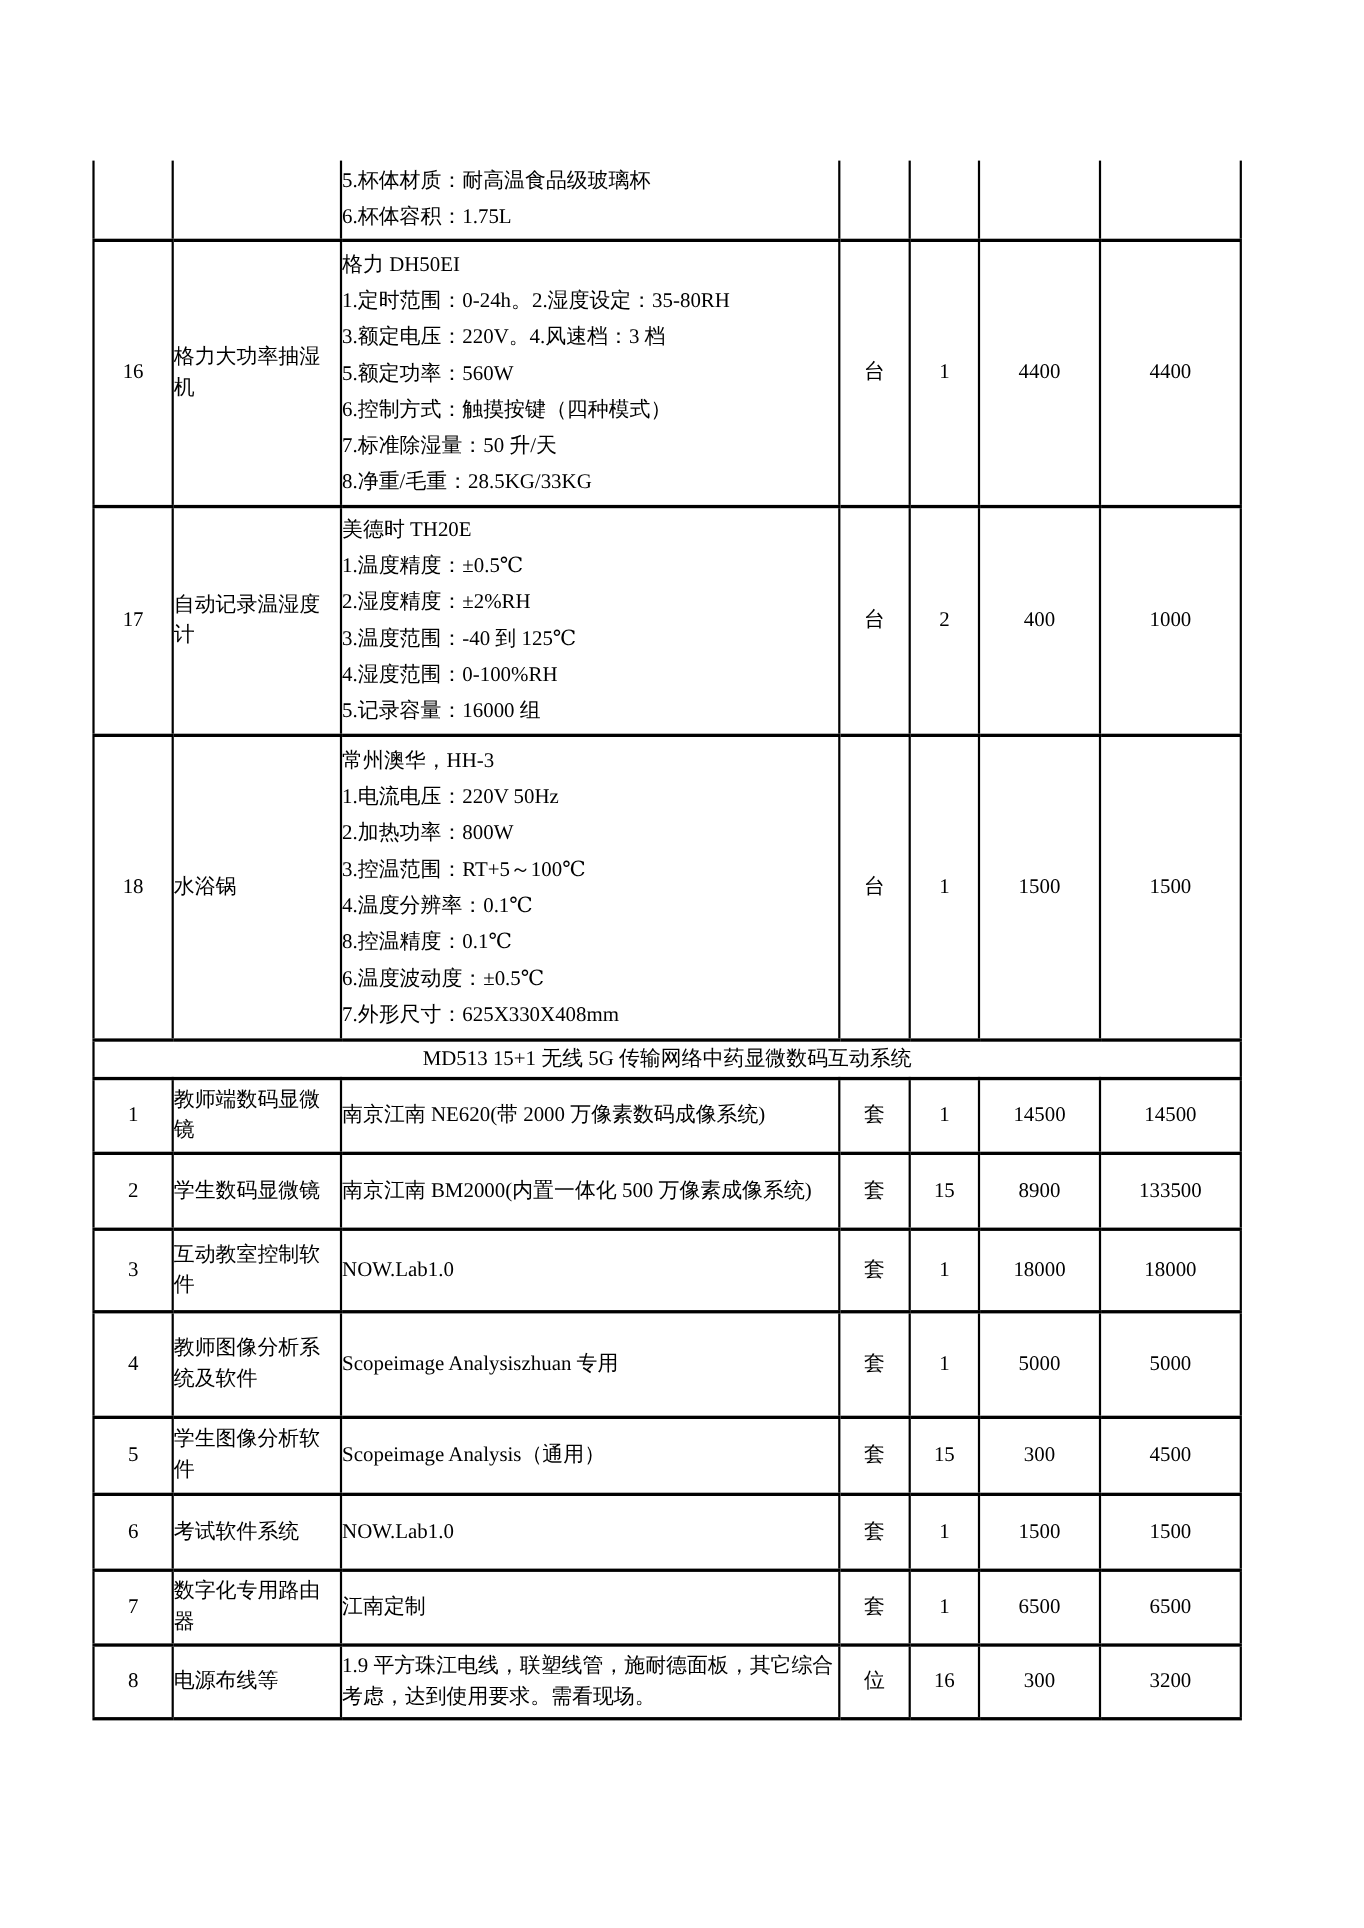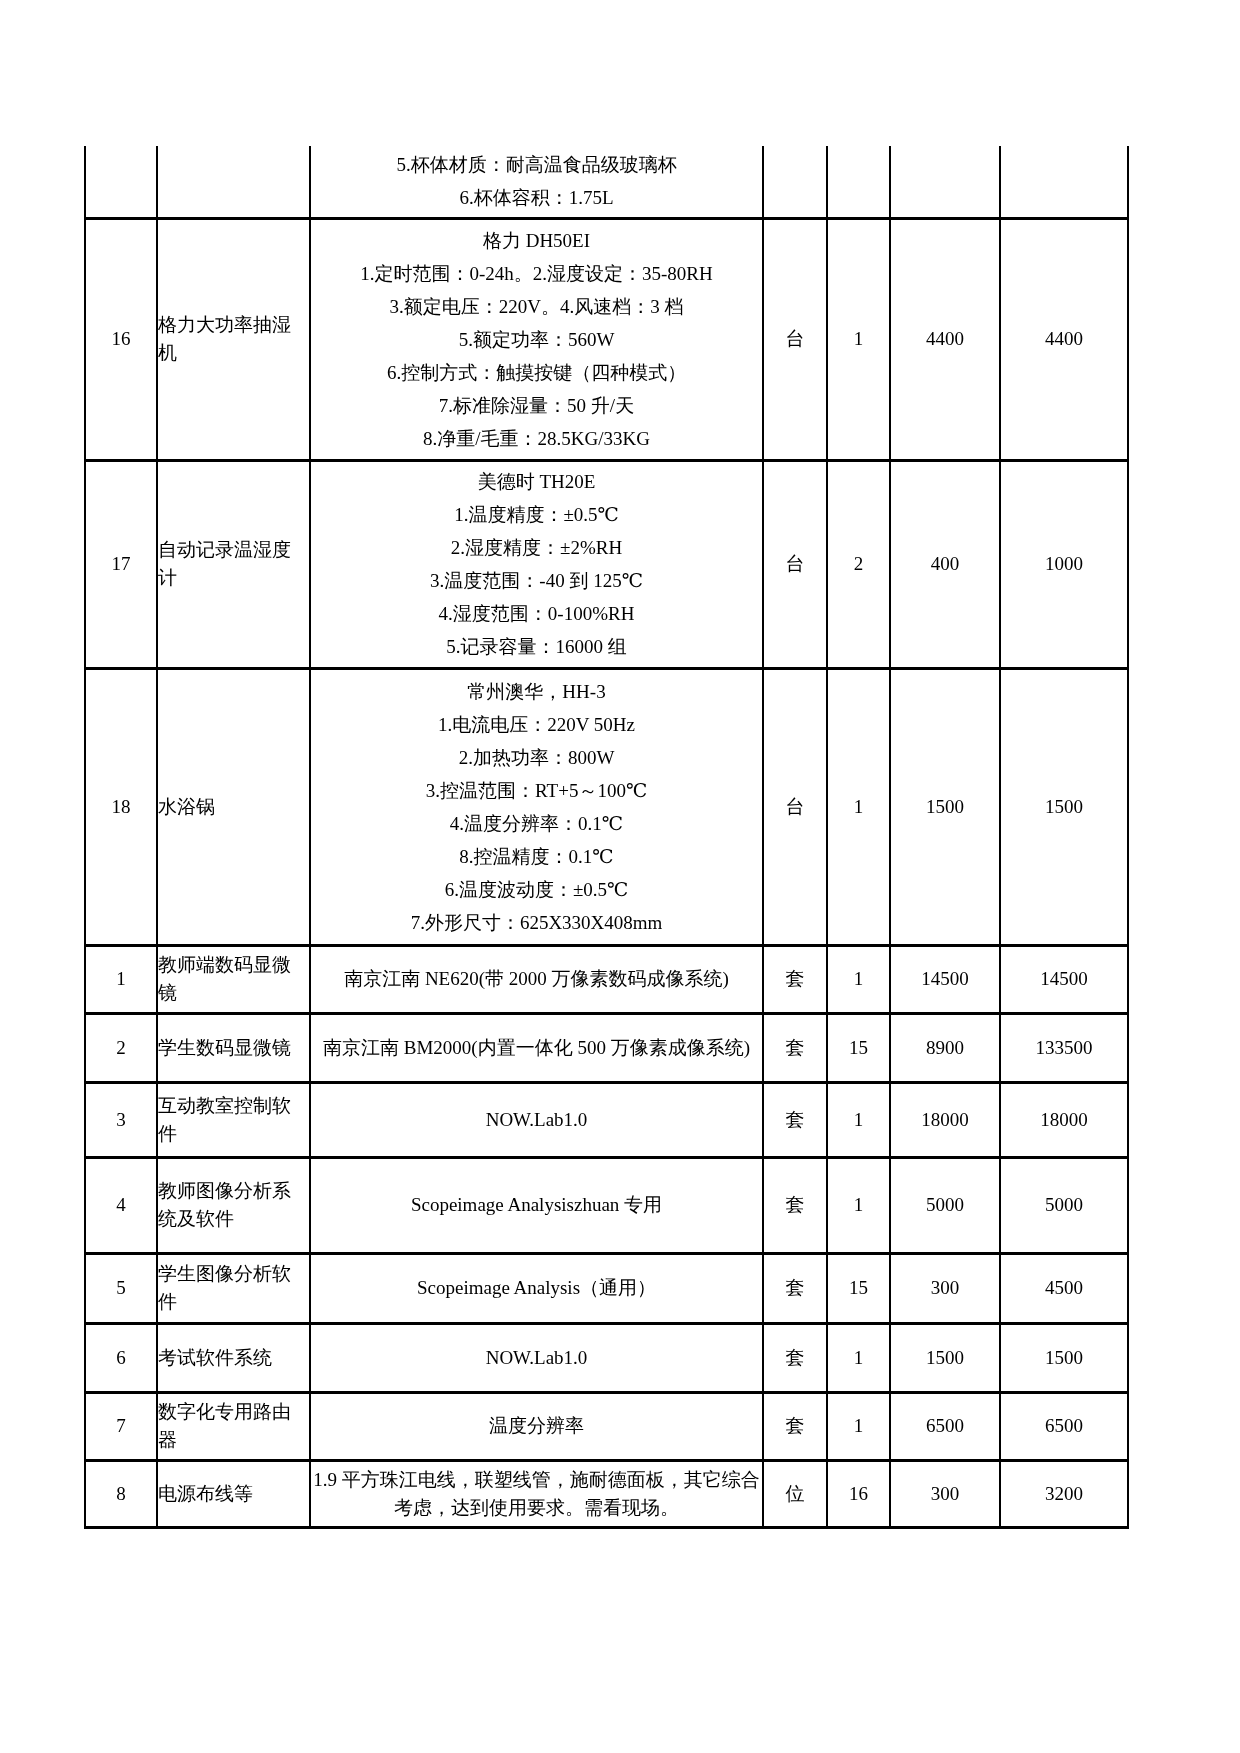--- a/index.html
+++ b/index.html
@@ -32,21 +32,21 @@
     border-bottom-width: 3px;
     vertical-align: middle;
     font-size: 19px;
     line-height: 28px;
     padding: 0;
     overflow: hidden;
   }
   tr.cut-row td { border-top: 0; }
   td.c-no     { text-align: center; }
   td.c-name   { text-align: left; padding: 2px 18px; }
-  td.c-spec   { text-align: center;  padding: 3px 8px 3px 11px; }
+  td.c-spec   { text-align: left;  padding: 3px 8px 3px 11px; }
   td.c-unit   { text-align: center; }
   td.c-qty    { text-align: center; }
   td.c-uprice { text-align: center; }
   td.c-total  { text-align: center; }
   .spec-line { line-height: 33px; white-space: nowrap; }
   td.section-cell {
     text-align: center;
     padding-right: 255px;
     font-size: 19px;
     line-height: 22px;
@@ -128,20 +128,23 @@
         <div class="spec-line">8.控温精度：0.1℃</div>
         <div class="spec-line">6.温度波动度：±0.5℃</div>
         <div class="spec-line">7.外形尺寸：625X330X408mm</div>
       </td>
       <td class="c-unit">台</td>
       <td class="c-qty">1</td>
       <td class="c-uprice">1500</td>
       <td class="c-total">1500</td>
     </tr>
 
+    <tr style="height:35px">
+      <td class="section-cell" colspan="7">MD513 15+1 无线 5G 传输网络中药显微数码互动系统</td>
+    </tr>
 
     <tr style="height:68px">
       <td class="c-no">1</td>
       <td class="c-name">教师端数码显微镜</td>
       <td class="c-spec">南京江南 NE620(带 2000 万像素数码成像系统)</td>
       <td class="c-unit">套</td>
       <td class="c-qty">1</td>
       <td class="c-uprice">14500</td>
       <td class="c-total">14500</td>
     </tr>
@@ -192,21 +195,21 @@
       <td class="c-spec">NOW.Lab1.0</td>
       <td class="c-unit">套</td>
       <td class="c-qty">1</td>
       <td class="c-uprice">1500</td>
       <td class="c-total">1500</td>
     </tr>
 
     <tr style="height:68px">
       <td class="c-no">7</td>
       <td class="c-name">数字化专用路由器</td>
-      <td class="c-spec">温度分辨率</td>
+      <td class="c-spec">江南定制</td>
       <td class="c-unit">套</td>
       <td class="c-qty">1</td>
       <td class="c-uprice">6500</td>
       <td class="c-total">6500</td>
     </tr>
 
     <tr style="height:67px">
       <td class="c-no">8</td>
       <td class="c-name">电源布线等</td>
       <td class="c-spec">1.9 平方珠江电线，联塑线管，施耐德面板，其它综合考虑，达到使用要求。需看现场。</td>

